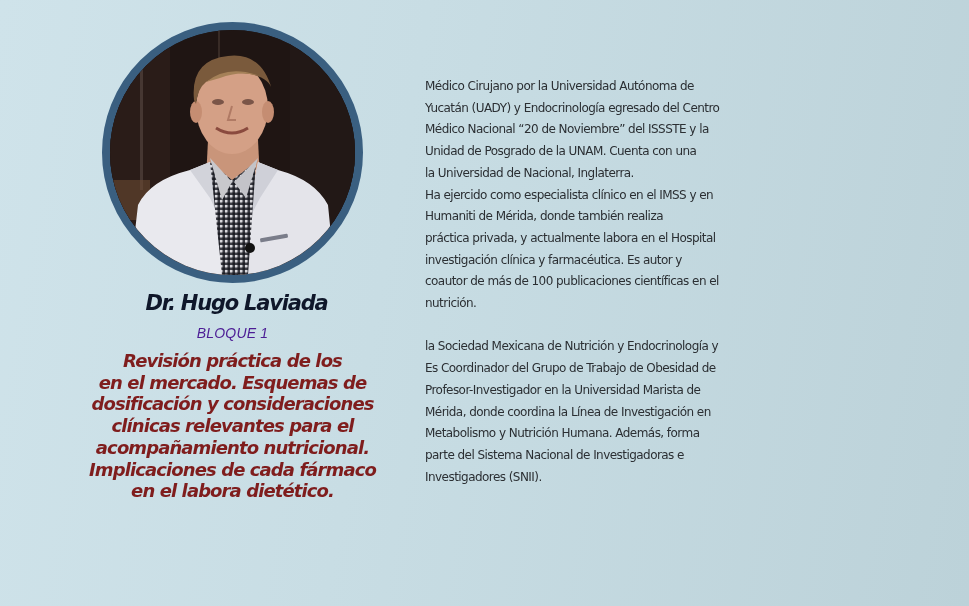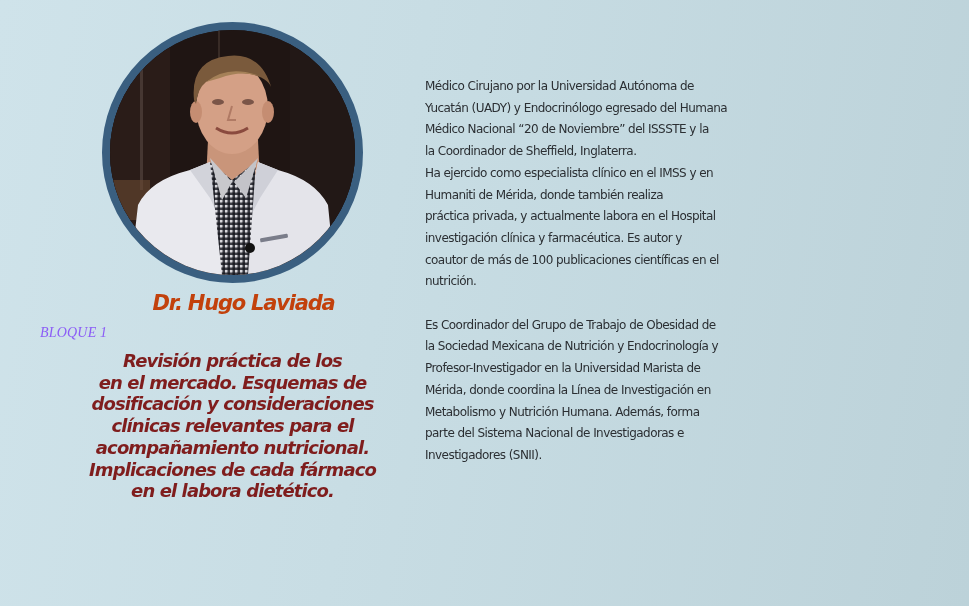--- a/index.html
+++ b/index.html
@@ -39,43 +39,43 @@
       overflow: hidden;
       background: #1e1412;
     }
     .portrait svg {
       display: block;
       width: 100%;
       height: 100%;
     }
     .speaker-name {
       position: absolute;
-      left: 11px;
+      left: 4px;
       top: 287px;
       width: 385px;
       text-align: center;
       font-family: "DejaVu Sans", sans-serif;
       font-weight: bold;
       font-style: italic;
       font-size: 21px;
       letter-spacing: -1.2px;
-      color: #c2410c;
+      color: #0f172a;
       line-height: 32px;
     }
     .block-label {
       position: absolute;
       left: 0;
       top: 322px;
       width: 385px;
-      text-align: left;
-      font-family: Liberation Serif, serif;
+      text-align: center;
+      font-family: Liberation Sans, sans-serif;
       font-style: italic;
       font-size: 14px;
       letter-spacing: 0.2px;
-      color: #8b5cf6;
+      color: #4c1d95;
       line-height: 22px;
     }
     .talk-title {
       position: absolute;
       left: 10px;
       top: 350px;
       width: 365px;
       text-align: center;
       font-family: "DejaVu Sans", sans-serif;
       font-weight: bold;
@@ -173,34 +173,35 @@
       <span>clínicas relevantes para el</span>
       <span>acompañamiento nutricional.</span>
       <span>Implicaciones de cada fármaco</span>
       <span>en el labora dietético.</span>
     </div>
   </div>
 
   <div class="bio">
     <div>
       <span class="line">Médico Cirujano por la Universidad Autónoma de</span>
-      <span class="line">Yucatán (UADY) y Endocrinólogo egresado del Humana</span>
+      <span class="line">Yucatán (UADY) y Endocrinología egresado del Centro</span>
       <span class="line">Médico Nacional “20 de Noviembre” del ISSSTE y la</span>
-      <span class="line">la Coordinador de Sheffield, Inglaterra.</span>
+      <span class="line">Unidad de Posgrado de la UNAM. Cuenta con una</span>
+      <span class="line">la Universidad de Nacional, Inglaterra.</span>
       <span class="line">Ha ejercido como especialista clínico en el IMSS y en</span>
       <span class="line">Humaniti de Mérida, donde también realiza</span>
       <span class="line">práctica privada, y actualmente labora en el Hospital</span>
       <span class="line">investigación clínica y farmacéutica. Es autor y</span>
       <span class="line">coautor de más de 100 publicaciones científicas en el</span>
       <span class="line">nutrición.</span>
     </div>
     <span class="para-gap"></span>
     <div>
+      <span class="line">la Sociedad Mexicana de Nutrición y Endocrinología y</span>
       <span class="line">Es Coordinador del Grupo de Trabajo de Obesidad de</span>
-      <span class="line">la Sociedad Mexicana de Nutrición y Endocrinología y</span>
       <span class="line">Profesor-Investigador en la Universidad Marista de</span>
       <span class="line">Mérida, donde coordina la Línea de Investigación en</span>
       <span class="line">Metabolismo y Nutrición Humana. Además, forma</span>
       <span class="line">parte del Sistema Nacional de Investigadoras e</span>
       <span class="line">Investigadores (SNII).</span>
     </div>
   </div>
 
 </div>
 

